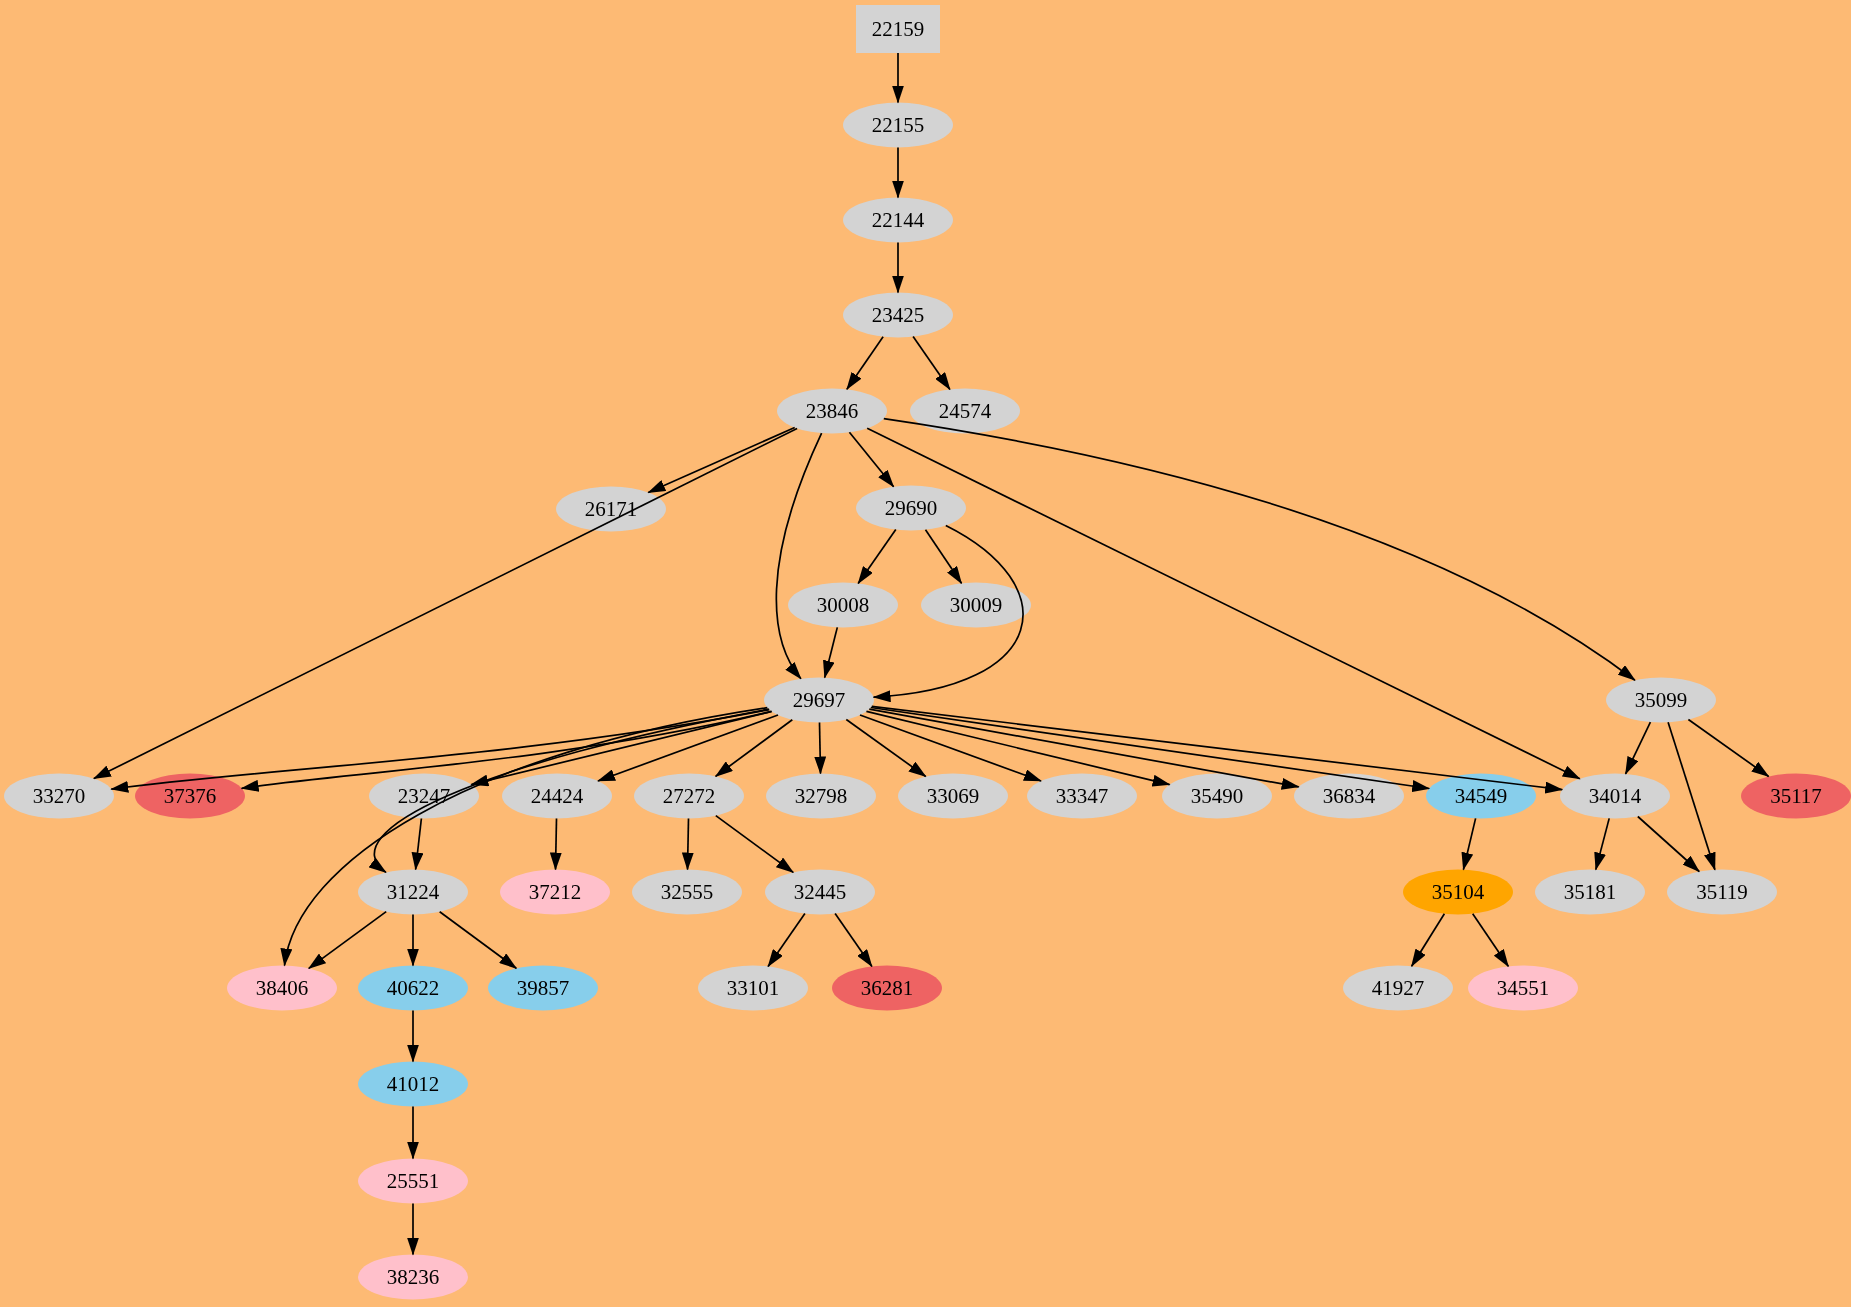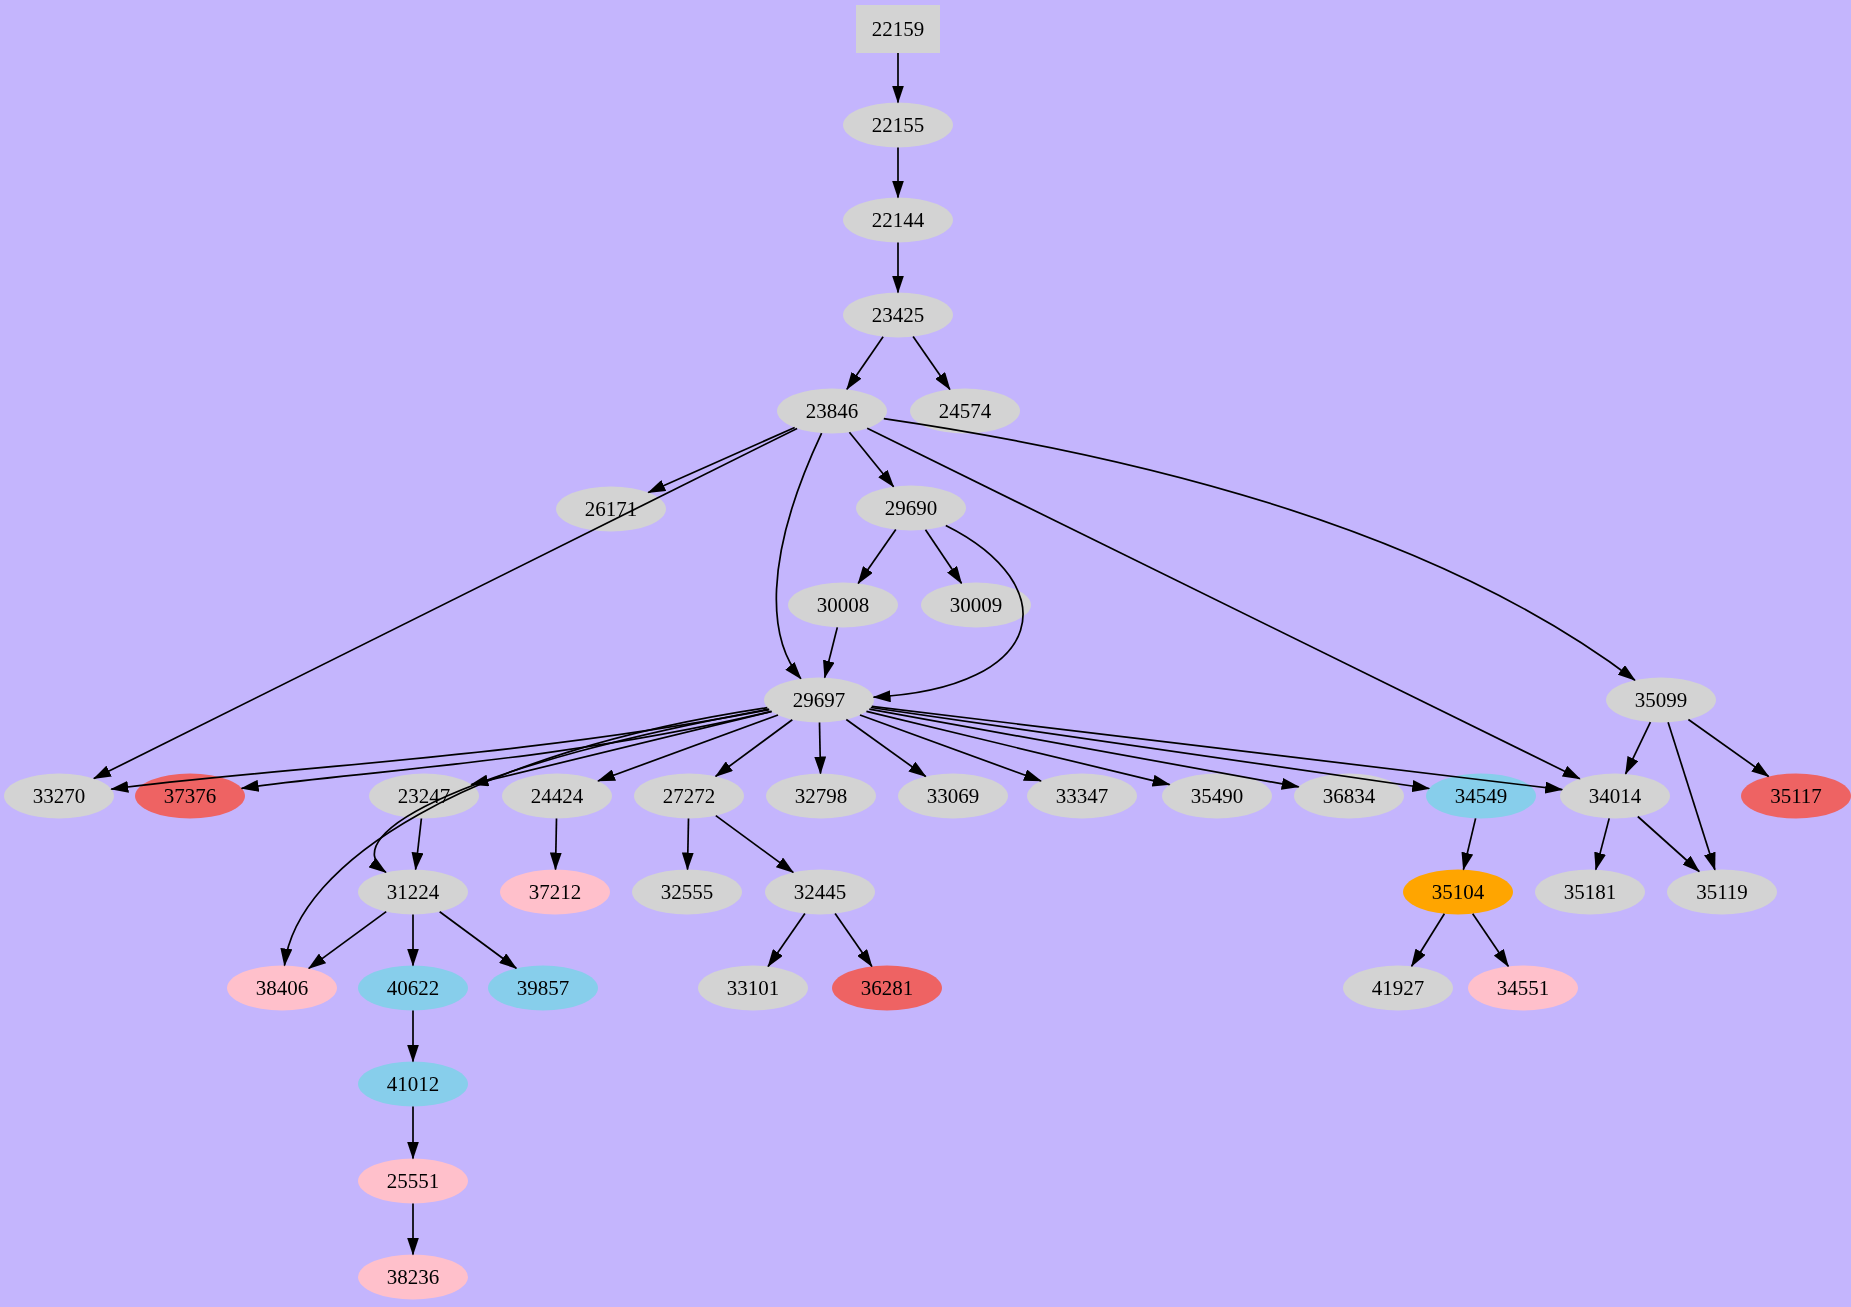--- a/index.html
+++ b/index.html
@@ -5,21 +5,21 @@
 <style>
   html, body {
     margin: 0;
     padding: 0;
     background: #ffffff;
   }
   #canvas {
     position: relative;
     width: 1851px;
     height: 1307px;
-    background: #c4b5fd;
+    background: #fdba74;
     overflow: hidden;
     font-family: "Liberation Serif", "DejaVu Serif", serif;
   }
   svg text {
     font-family: "Liberation Serif", "DejaVu Serif", serif;
     font-size: 21px;
     fill: #000000;
   }
   svg path.edge {
     fill: none;

